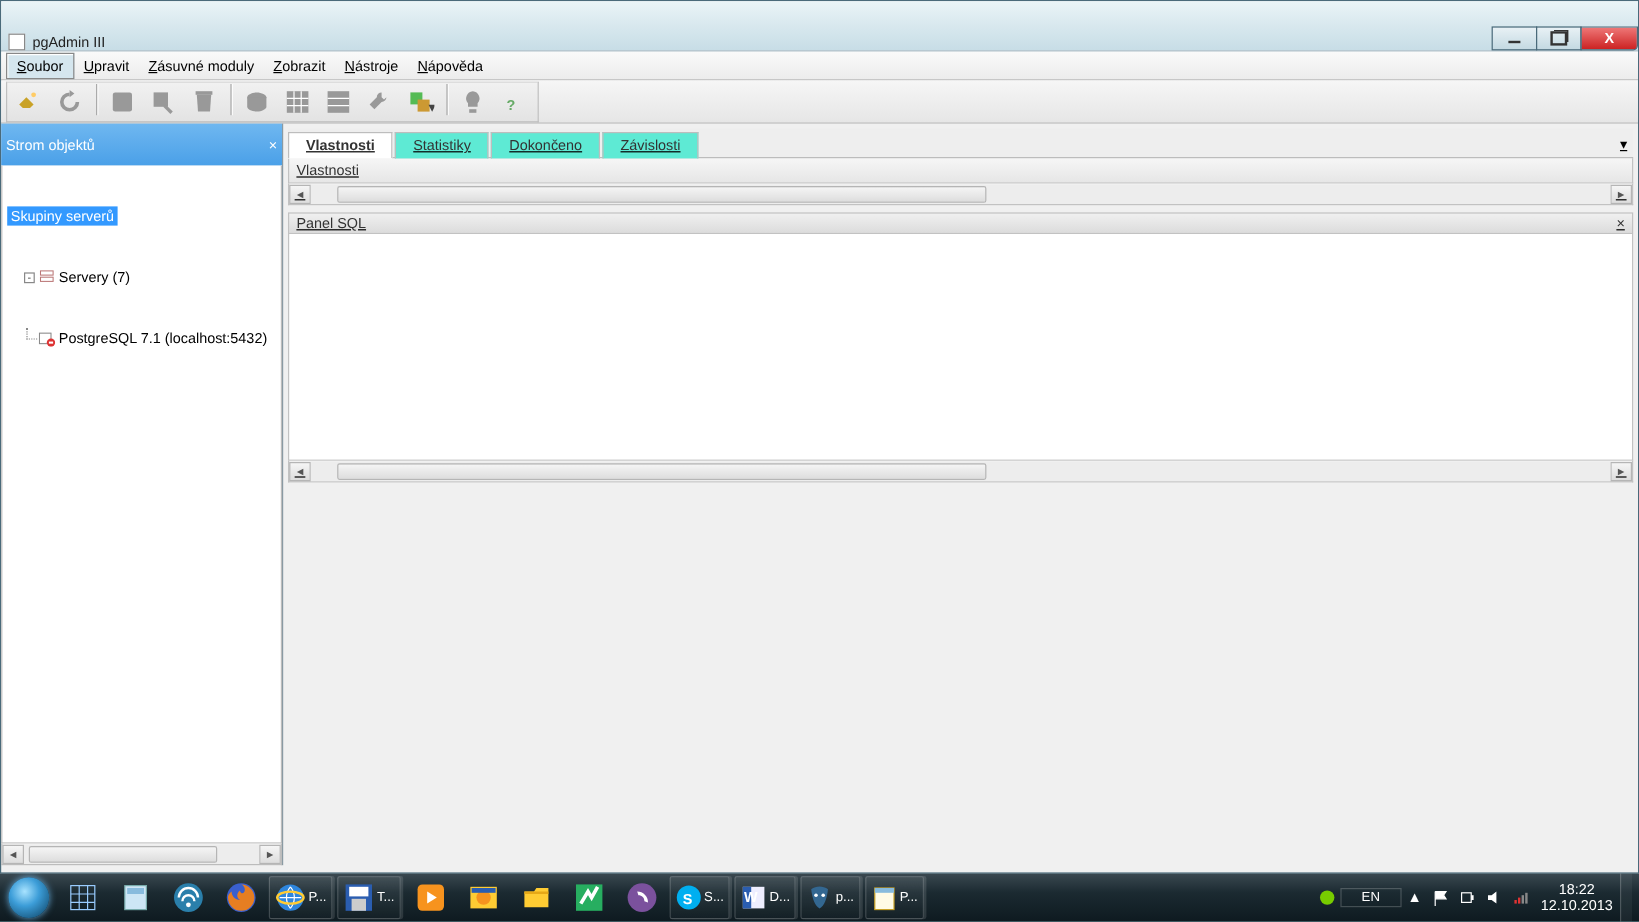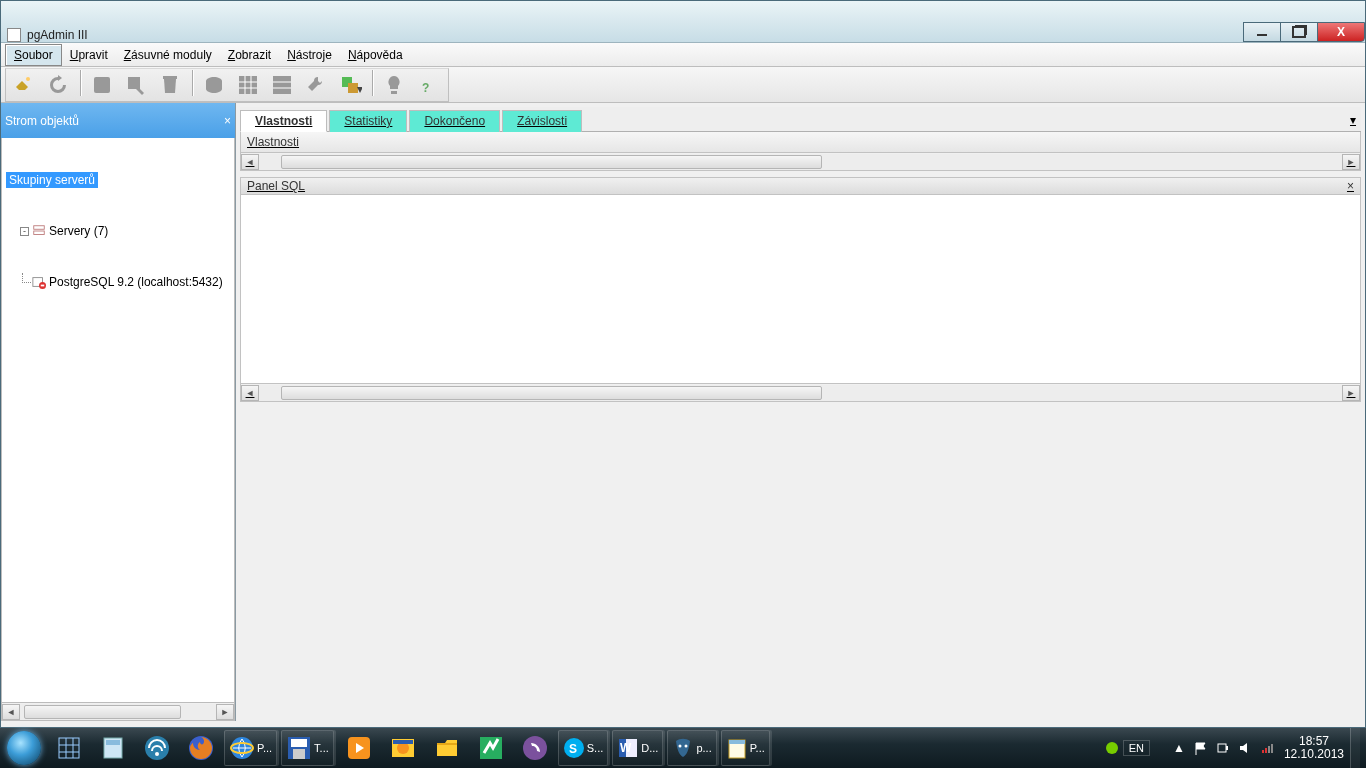--- a/index.html
+++ b/index.html
@@ -68,21 +68,21 @@
 .status .sec { margin-left:auto; }
 
 
 .taskbar { position:absolute; left:0; bottom:0; width:1366px; height:40px; background:linear-gradient(180deg,#3a4850 0%,#1b2a31 40%,#0e1a20 100%); display:flex; align-items:center; }
 .start { width:48px; height:40px; display:flex; align-items:center; justify-content:center; }
 .start .orb { width:34px; height:34px; border-radius:50%; background:radial-gradient(circle at 40% 35%,#a8e3ff 0%,#3c9dd8 40%,#0a3c5c 100%); box-shadow:0 0 6px rgba(120,200,255,.8); position:relative; }
 .pin { width:42px; height:36px; display:flex; align-items:center; justify-content:center; border:1px solid transparent; margin-right:2px; }
 .tglabel { color:#fff; font-size:11px; margin-left:2px; }
 .taskgroup { display:flex; align-items:center; height:36px; padding:0 4px; background:linear-gradient(180deg,rgba(255,255,255,.08),rgba(255,255,255,.02)); border:1px solid rgba(255,255,255,.18); margin-right:4px; border-radius:2px; box-shadow:2px 0 0 rgba(255,255,255,.12); }
 .tray { margin-left:auto; display:flex; align-items:center; color:#fff; padding-right:6px; }
-.tray .lang { border:1px solid rgba(255,255,255,.2); padding:1px 5px; font-size:11px; margin-right:18px; }
+.tray .lang { border:1px solid rgba(255,255,255,.2); padding:1px 17px; font-size:11px; margin-right:0; }
 .tray .clk { text-align:center; font-size:11px; line-height:13px; margin-left:6px; }
 .tray .ic { width:16px; height:16px; margin:0 3px; display:flex; align-items:center; justify-content:center; }
 .showdesk { width:10px; height:40px; border-left:1px solid rgba(255,255,255,.2); margin-left:6px; background:rgba(255,255,255,.05); }
 </style>
 </head>
 <body>
 
 <div class="win">
 
   <div class="titlebar">
@@ -200,21 +200,21 @@
               <rect x="2" y="8" width="12" height="4" fill="#fff" stroke="#b77"></rect>
             </svg>
           <span>Servery (7)</span>
         </div>
         <div class="treerow indent2">
           <svg class="ticon" viewBox="0 0 16 16">
               <rect x="1" y="3" width="11" height="10" fill="#fff" stroke="#888"></rect>
               <circle cx="12" cy="12" r="4" fill="#d33"></circle>
               <rect x="10" y="11" width="4" height="2" fill="#fff"></rect>
             </svg>
-          <span>PostgreSQL 9.2 (localhost:5432)</span>
+          <span>PostgreSQL 7.1 (localhost:5432)</span>
         </div>
       </div>
       <div class="hscroll">
         <div class="arr">◄</div>
         <div class="track">
             <div class="thumb"></div>
           </div>
         <div class="arr">►</div>
       </div>
     </div>
@@ -388,18 +388,18 @@
       </div>
     <div class="ic">
         <svg width="14" height="14">
           <rect x="2" y="9" width="2" height="3" fill="#d33"></rect>
           <rect x="5" y="7" width="2" height="5" fill="#d33"></rect>
           <rect x="8" y="5" width="2" height="7" fill="#888"></rect>
           <rect x="11" y="3" width="2" height="9" fill="#888"></rect>
         </svg>
       </div>
     <div class="clk">
-      <div>18:57</div>
+      <div>18:22</div>
       <div>12.10.2013</div>
     </div>
     <div class="showdesk"></div>
   </div>
 </div>
 
 </body></html>

